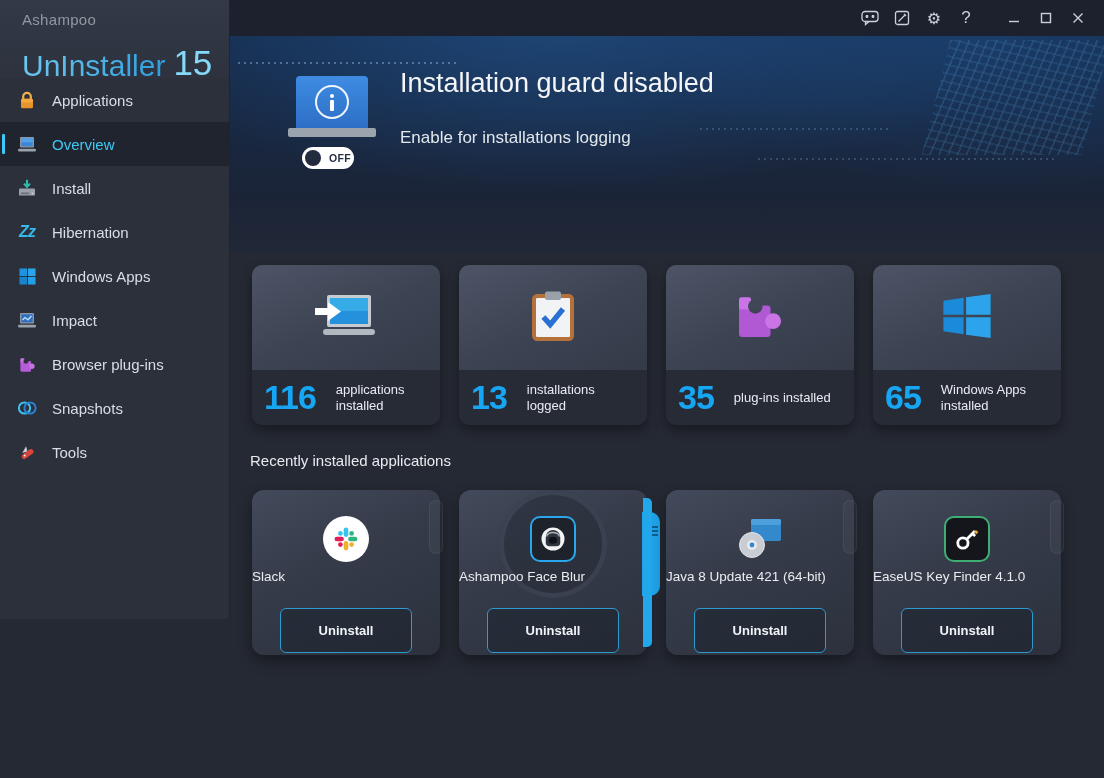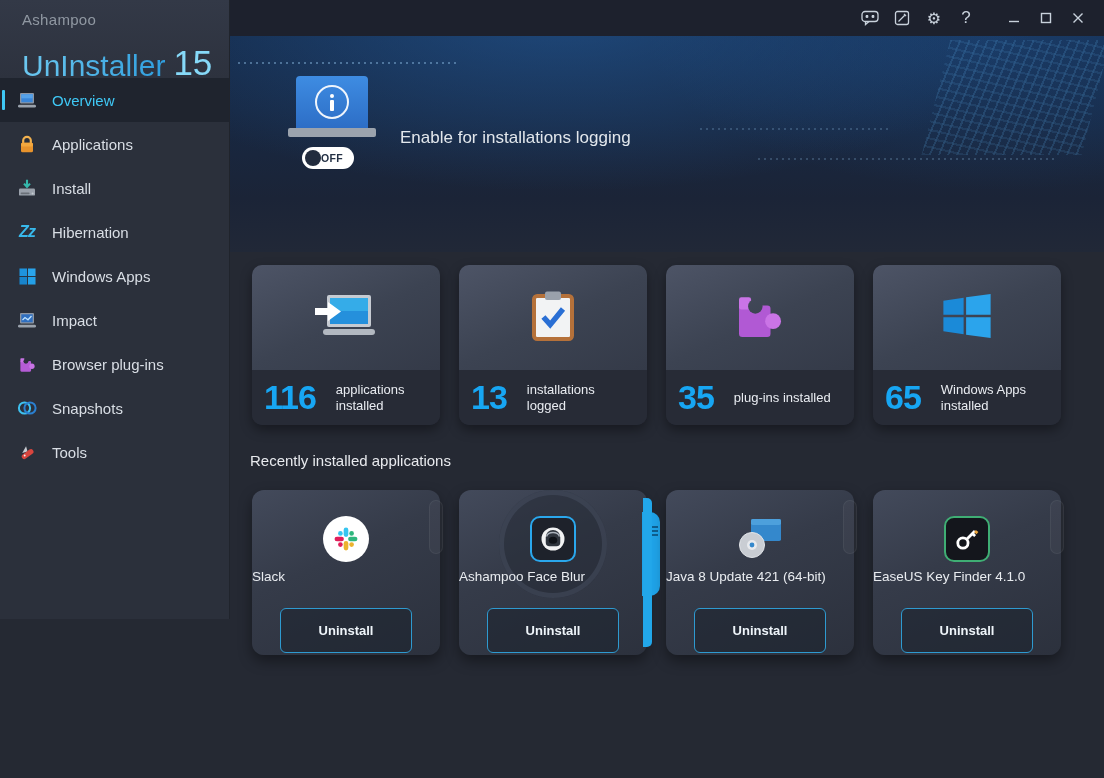--- a/index.html
+++ b/index.html
@@ -57,21 +57,21 @@
   .hero-laptop { position:absolute; left:58px; top:40px; width:88px; }
   .hl-screen { width:72px; height:52px; margin:0 auto; border-radius:4px 4px 0 0;
     background:linear-gradient(180deg,#3e8ce2,#2d6ec6); display:flex; align-items:center; justify-content:center; }
   .hl-circle { width:34px; height:34px; border:2.5px solid rgba(255,255,255,.92); border-radius:50%;
     display:flex; align-items:center; justify-content:center; }
   .hl-i-dot { width:4px; height:4px; background:#fff; border-radius:50%; margin-bottom:2px; }
   .hl-i-bar { width:4px; height:11px; background:#fff; border-radius:1px; }
   .hl-base { width:88px; height:9px; background:#9ba3ad; border-radius:2px; margin-top:0; }
 
   .toggle { position:absolute; left:72px; top:111px; width:52px; height:22px; background:#fff;
-    border-radius:11px; display:flex; align-items:center; padding-left:3px; gap:0; cursor:pointer; }
+    border-radius:11px; display:flex; align-items:center; padding-left:3px; gap:8px; cursor:pointer; }
   .toggle-knob { width:16px; height:16px; border-radius:50%; background:#222c3e; }
   .toggle-label { font-size:10.5px; font-weight:700; color:#233044; letter-spacing:.3px; }
 
   .hero-title { position:absolute; left:170px; top:32px; font-size:27px; color:#f4f6f8; font-weight:400; }
   .hero-sub { position:absolute; left:170px; top:92px; font-size:17px; color:#e2e7ec; font-weight:400; }
 
   
   .main { position:absolute; left:230px; top:252px; right:0; bottom:0; background:#252933; }
   .stat-row { position:absolute; left:22px; top:13px; display:flex; gap:19px; }
   .stat-card { position:relative; width:188px; height:160px; border-radius:10px; overflow:hidden;
@@ -156,43 +156,43 @@
   <div class="sidebar">
     <div class="logo">
       <div class="logo-brand">Ashampoo</div>
       <div class="logo-row">
         <span class="logo-product">UnInstaller</span>
         <span class="logo-version">15</span>
       </div>
     </div>
     <div class="nav">
 
+      <div class="nav-item">
+
+        <span class="nav-icon">
+          <svg width="18" height="19" viewBox="0 0 18 19">
+            <path d="M5.2 8 V5.6 a3.8 3.8 0 0 1 7.6 0 V8" stroke="#f2b14f" stroke-width="2.2" fill="none"></path>
+            <rect x="3" y="7.8" width="12" height="9.4" rx="1.5" fill="#e8932c"></rect>
+            <rect x="3" y="7.8" width="12" height="3.6" rx="1.5" fill="#f4a83e"></rect>
+          </svg>
+        </span>
+        <span class="nav-label">Applications</span>
+      </div>
+
       <div class="nav-item active">
         <span class="nav-accent"></span>
         <span class="nav-icon">
           <svg width="20" height="17" viewBox="0 0 20 17">
             <rect x="3" y="1" width="14" height="10.5" rx="1" fill="#8f97a3"></rect>
             <rect x="4.3" y="2.3" width="11.4" height="8" fill="#3a86d8"></rect>
             <rect x="4.3" y="2.3" width="11.4" height="4" fill="#56a2e8"></rect>
             <rect x="1" y="12.8" width="18" height="2.8" rx="1.4" fill="#9aa2ac"></rect>
           </svg>
         </span>
         <span class="nav-label">Overview</span>
-      </div>
-
-      <div class="nav-item">
-
-        <span class="nav-icon">
-          <svg width="18" height="19" viewBox="0 0 18 19">
-            <path d="M5.2 8 V5.6 a3.8 3.8 0 0 1 7.6 0 V8" stroke="#f2b14f" stroke-width="2.2" fill="none"></path>
-            <rect x="3" y="7.8" width="12" height="9.4" rx="1.5" fill="#e8932c"></rect>
-            <rect x="3" y="7.8" width="12" height="3.6" rx="1.5" fill="#f4a83e"></rect>
-          </svg>
-        </span>
-        <span class="nav-label">Applications</span>
       </div>
 
       <div class="nav-item">
 
         <span class="nav-icon">
           <svg width="20" height="18" viewBox="0 0 20 18">
             <path d="M10 0.8 v6.6 M7 4.6 l3 3.4 3-3.4" stroke="#35b8ac" stroke-width="2.1" fill="none"></path>
             <rect x="2" y="9.6" width="16" height="7" rx="1.2" fill="#9aa1ab"></rect>
             <rect x="3.6" y="13.6" width="9" height="1.6" rx=".8" fill="#6a7078"></rect>
             <circle cx="15.6" cy="14.4" r="1" fill="#c4cad2"></circle>
@@ -297,20 +297,21 @@
         </div>
       </div>
       <div class="hl-base"></div>
     </div>
 
     <div class="toggle">
       <div class="toggle-knob"></div>
       <div class="toggle-label">OFF</div>
     </div>
 
+    <div class="hero-title">Installation guard disabled</div>
     <div class="hero-sub">Enable for installations logging</div>
   </div>
 
   <div class="main">
 
     <div class="stat-row">
 
       <div class="stat-card">
         <div class="stat-top">
           <span>

